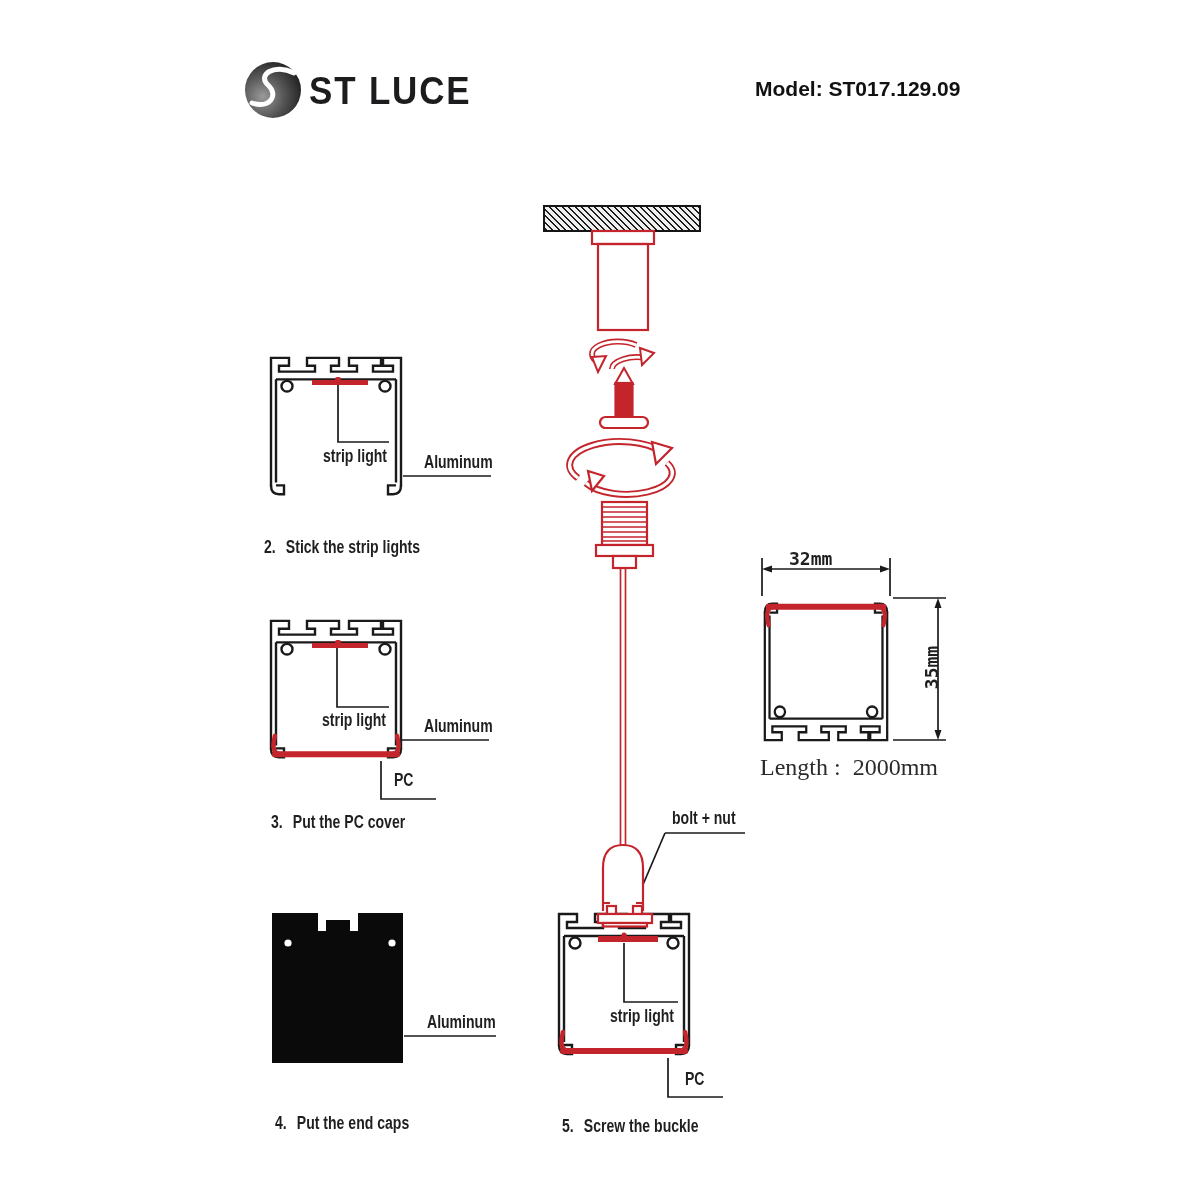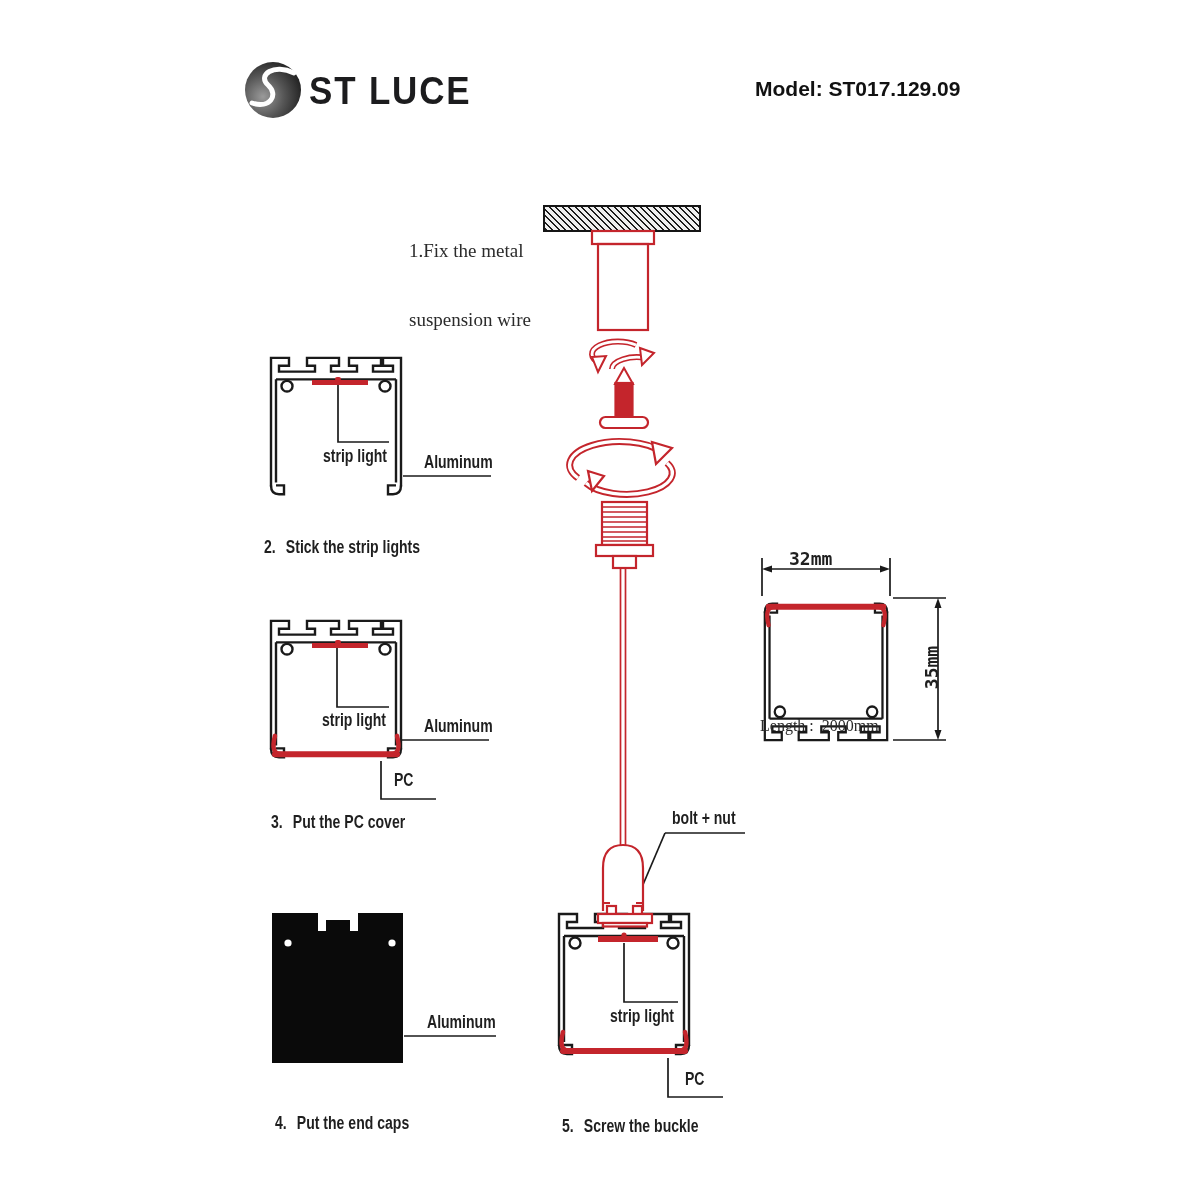--- a/index.html
+++ b/index.html
@@ -53,24 +53,20 @@
         <stop offset="45%" stop-color="#555"></stop>
         <stop offset="100%" stop-color="#0d0d0d"></stop>
       </radialGradient>
     </defs>
     <circle cx="29" cy="32" r="28" fill="url(#sph)"></circle>
     <path d="M50,15 C30,5 13,17 24,27 C35,37 26,51 8,45" stroke="#fff" stroke-width="5" fill="none" stroke-linecap="round"></path>
   </svg>
   <div class="abs brand z2" style="left:309px;top:71px">ST LUCE</div>
   <div class="abs model z2" style="left:755px;top:77px">Model: ST017.129.09</div>
 
-  <div class="abs serif z2" style="left:409px;top:193px;line-height:23px;text-align:left">
-    <div>1.Fix the metal</div>
-    <div>suspension wire</div>
-  </div>
   <div class="hatch z2"></div>
 
   <svg class="abs z3" style="left:540px;top:200px" width="170" height="760" viewBox="0 0 170 760">
     <g stroke="#c4252c" stroke-width="2.2" fill="none">
 
       <g>
         <rect x="52" y="31" width="62" height="13"></rect>
         <rect x="58" y="44" width="50" height="86"></rect>
       </g>
 
@@ -153,21 +149,21 @@
   </div>
 
   <svg class="abs z2" style="left:762px;top:596px" width="128" height="146" viewBox="0 0 136 150" preserveAspectRatio="none">
     <g transform="translate(0,150) scale(1,-1)">
       <use href="#alu-profile"></use>
       <use href="#pc-cover"></use>
     </g>
   </svg>
   <div class="abs mono z4" style="left:789px;top:548px;width:74px;text-align:left">32mm</div>
   <div class="abs mono z4" style="left:893px;top:657px;width:76px;text-align:center;transform:rotate(-90deg)">35mm</div>
-  <div class="abs serif z4" style="left:760px;top:717px;font-size:16px">Length :  2000mm</div>
+  <div class="abs serif z4" style="left:760px;top:754px;font-size:24px">Length :  2000mm</div>
 
   <svg class="abs z2" style="left:272px;top:912px" width="132" height="152" viewBox="0 0 132 152">
     <path d="M0,151 V1 H46 V19 H54 V8 H78 V19 H86 V1 H131 V151 Z" fill="#0a0a0a"></path>
     <circle cx="16" cy="31" r="3.6" fill="#fff"></circle>
     <circle cx="120" cy="31" r="3.6" fill="#fff"></circle>
   </svg>
   <div class="abs cond z4" style="left:427px;top:1012px">Aluminum</div>
   <div class="abs caption cond z4" style="left:275px;top:1113px">
     <span>4.</span>
     <span>Put the end caps</span>

